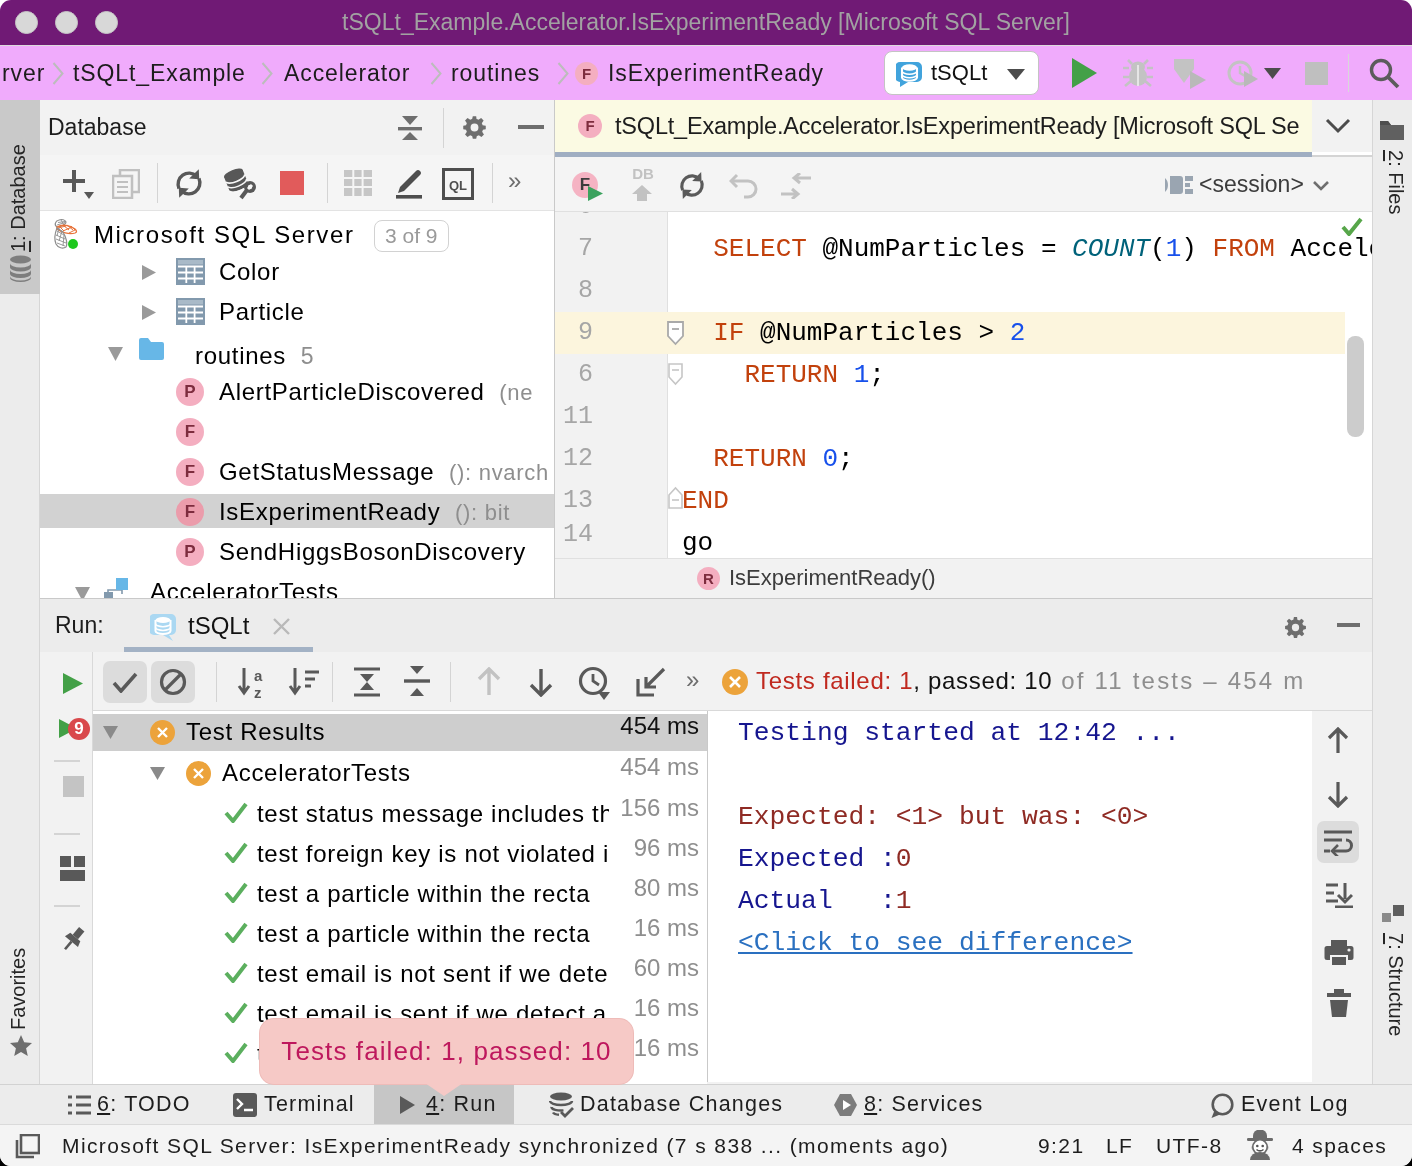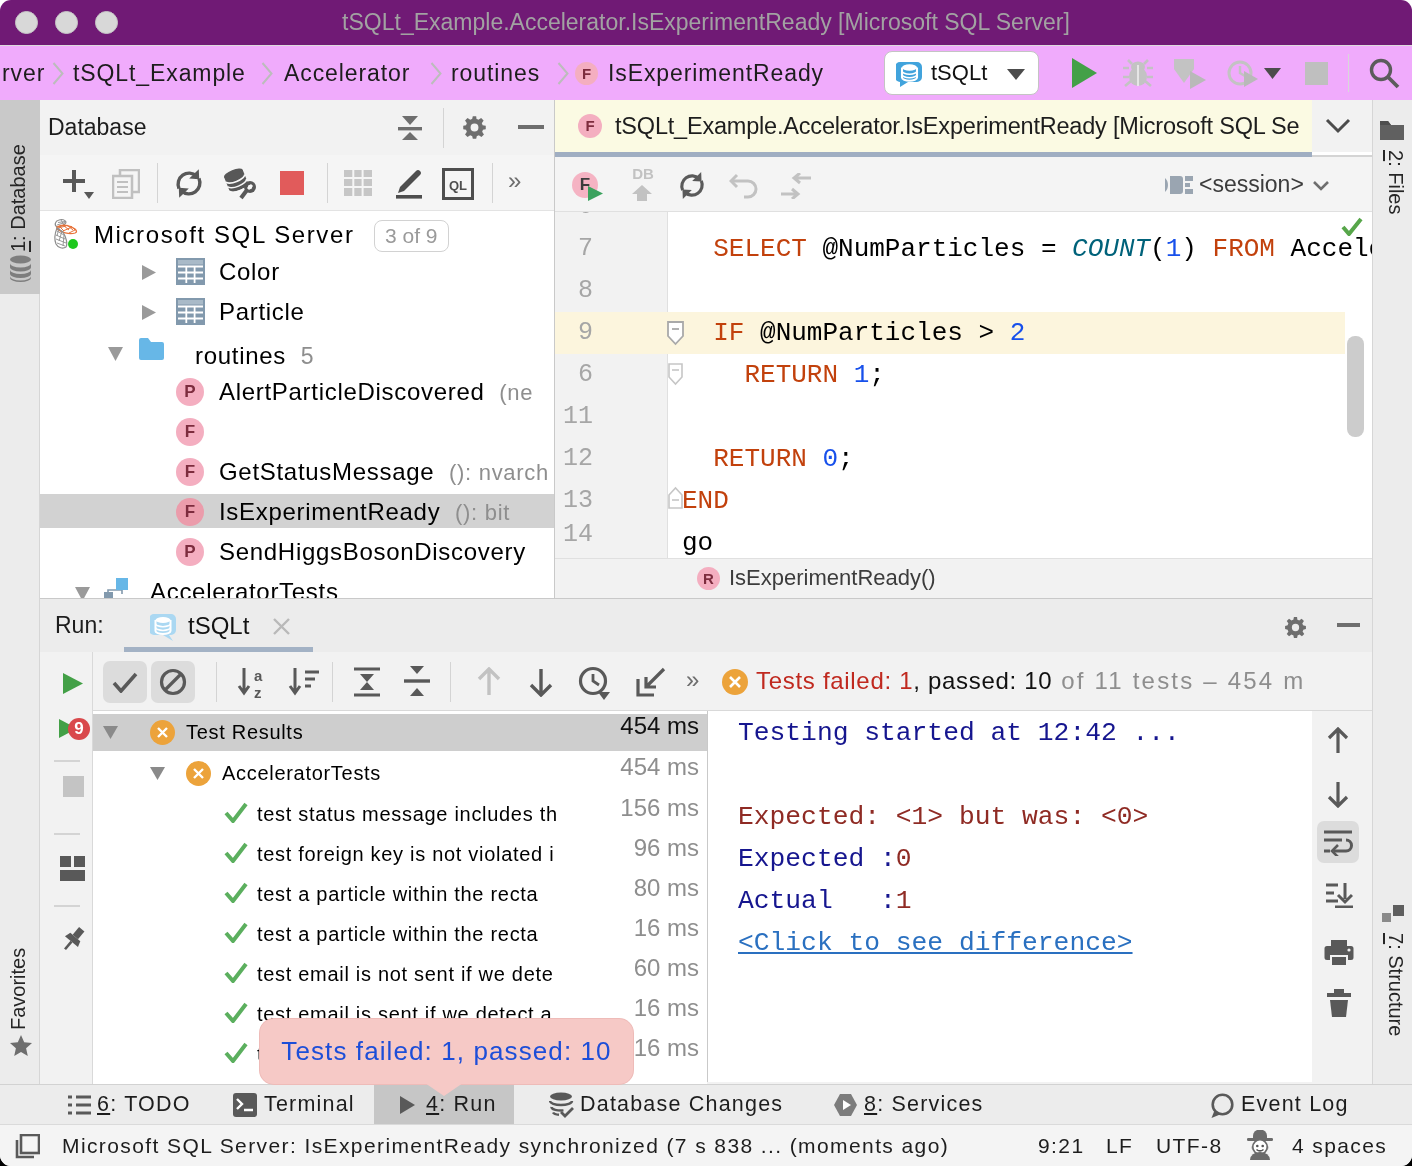--- a/index.html
+++ b/index.html
@@ -44,21 +44,21 @@
 .num{color:#1750eb;}
 .fn{color:#00627a;font-style:italic;}
 #curline{left:0;top:100px;width:790px;height:42px;background:#fcf5dd;}
 #ctxbar{left:0;top:458px;width:817px;height:40px;background:#f2f2f2;border-top:1px solid #e0e0e0;box-sizing:border-box;}
 
 #runpanel{left:40px;top:598px;width:1332px;height:486px;background:#f2f2f2;border-top:1px solid #c9c9c9;box-sizing:border-box;}
 #runhead{left:0;top:0;width:1332px;height:53px;background:#ececec;}
 #runtool{left:53px;top:53px;width:1279px;height:59px;background:#f2f2f2;border-bottom:1px solid #d9d9d9;box-sizing:border-box;}
 #runleft{left:0;top:53px;width:53px;height:433px;background:#f2f2f2;border-right:1px solid #d9d9d9;box-sizing:border-box;}
 #testtree{left:53px;top:112px;width:614px;height:373px;background:#fff;}
-.trow{position:absolute;left:0;width:614px;height:40px;line-height:40px;font-size:20px;letter-spacing:0.7px;color:#000;}
+.trow{position:absolute;left:0;width:614px;height:40px;line-height:40px;font-size:24px;letter-spacing:0.7px;color:#000;}
 .ttime{position:absolute;top:0;right:8px;font-size:24px;color:#8e8e8e;}
 #console{left:667px;top:112px;width:605px;height:371px;background:#fff;border-left:1px solid #c9c9c9;box-sizing:border-box;}
 .conline{position:absolute;left:30px;height:42px;line-height:42px;font-family:"Liberation Mono",monospace;font-size:26.3px;white-space:pre;}
 #constrip{left:1272px;top:112px;width:60px;height:373px;background:#f2f2f2;}
 
 #bottombar{left:0;top:1084px;width:1412px;height:40px;background:#ececec;border-top:1px solid #d2d2d2;box-sizing:border-box;}
 .bbtext{position:absolute;top:0;height:40px;line-height:39px;font-size:21.5px;letter-spacing:1.2px;color:#1d1d1d;}
 #statusbar{left:0;top:1124px;width:1412px;height:42px;background:#f4f4f4;border-top:1px solid #dadada;box-sizing:border-box;}
 .sbtext{position:absolute;top:0;height:42px;line-height:41px;font-size:21px;letter-spacing:1.4px;color:#1d1d1d;}
 
@@ -602,16 +602,16 @@
         <circle cx="14" cy="17" r="7.2" fill="#fff" stroke="#6b6b6b" stroke-width="1.6"></circle>
         <path d="M6.5 15 a1.8 3 0 0 0 0 5 M21.5 15 a1.8 3 0 0 1 0 5" fill="#6b6b6b"></path>
         <circle cx="11.3" cy="16" r="1.3" fill="#555"></circle>
         <circle cx="16.7" cy="16" r="1.3" fill="#555"></circle>
         <path d="M10.5 19.5 q3.5 2.8 7 0" stroke="#555" stroke-width="1.6" fill="none"></path>
         <path d="M4 30 a10 8 0 0 1 20 0 z" fill="#6b6b6b"></path>
       </svg>
     <div class="sbtext" style="left:1292px;">4 spaces</div>
   </div>
   <div class="abs" id="tooltip">
-    <div class="abs" style="left:0;top:0;width:373px;height:65px;line-height:64px;text-align:center;font-size:26px;letter-spacing:1.1px;color:#1d4ed8;">Tests failed: 1, passed: 10</div>
+    <div class="abs" style="left:0;top:0;width:373px;height:65px;line-height:64px;text-align:center;font-size:26px;letter-spacing:1.1px;color:#be185d;">Tests failed: 1, passed: 10</div>
   </div>
   <div class="abs" id="tooltip-arrow"></div>
 </div>
 
 </body></html>

